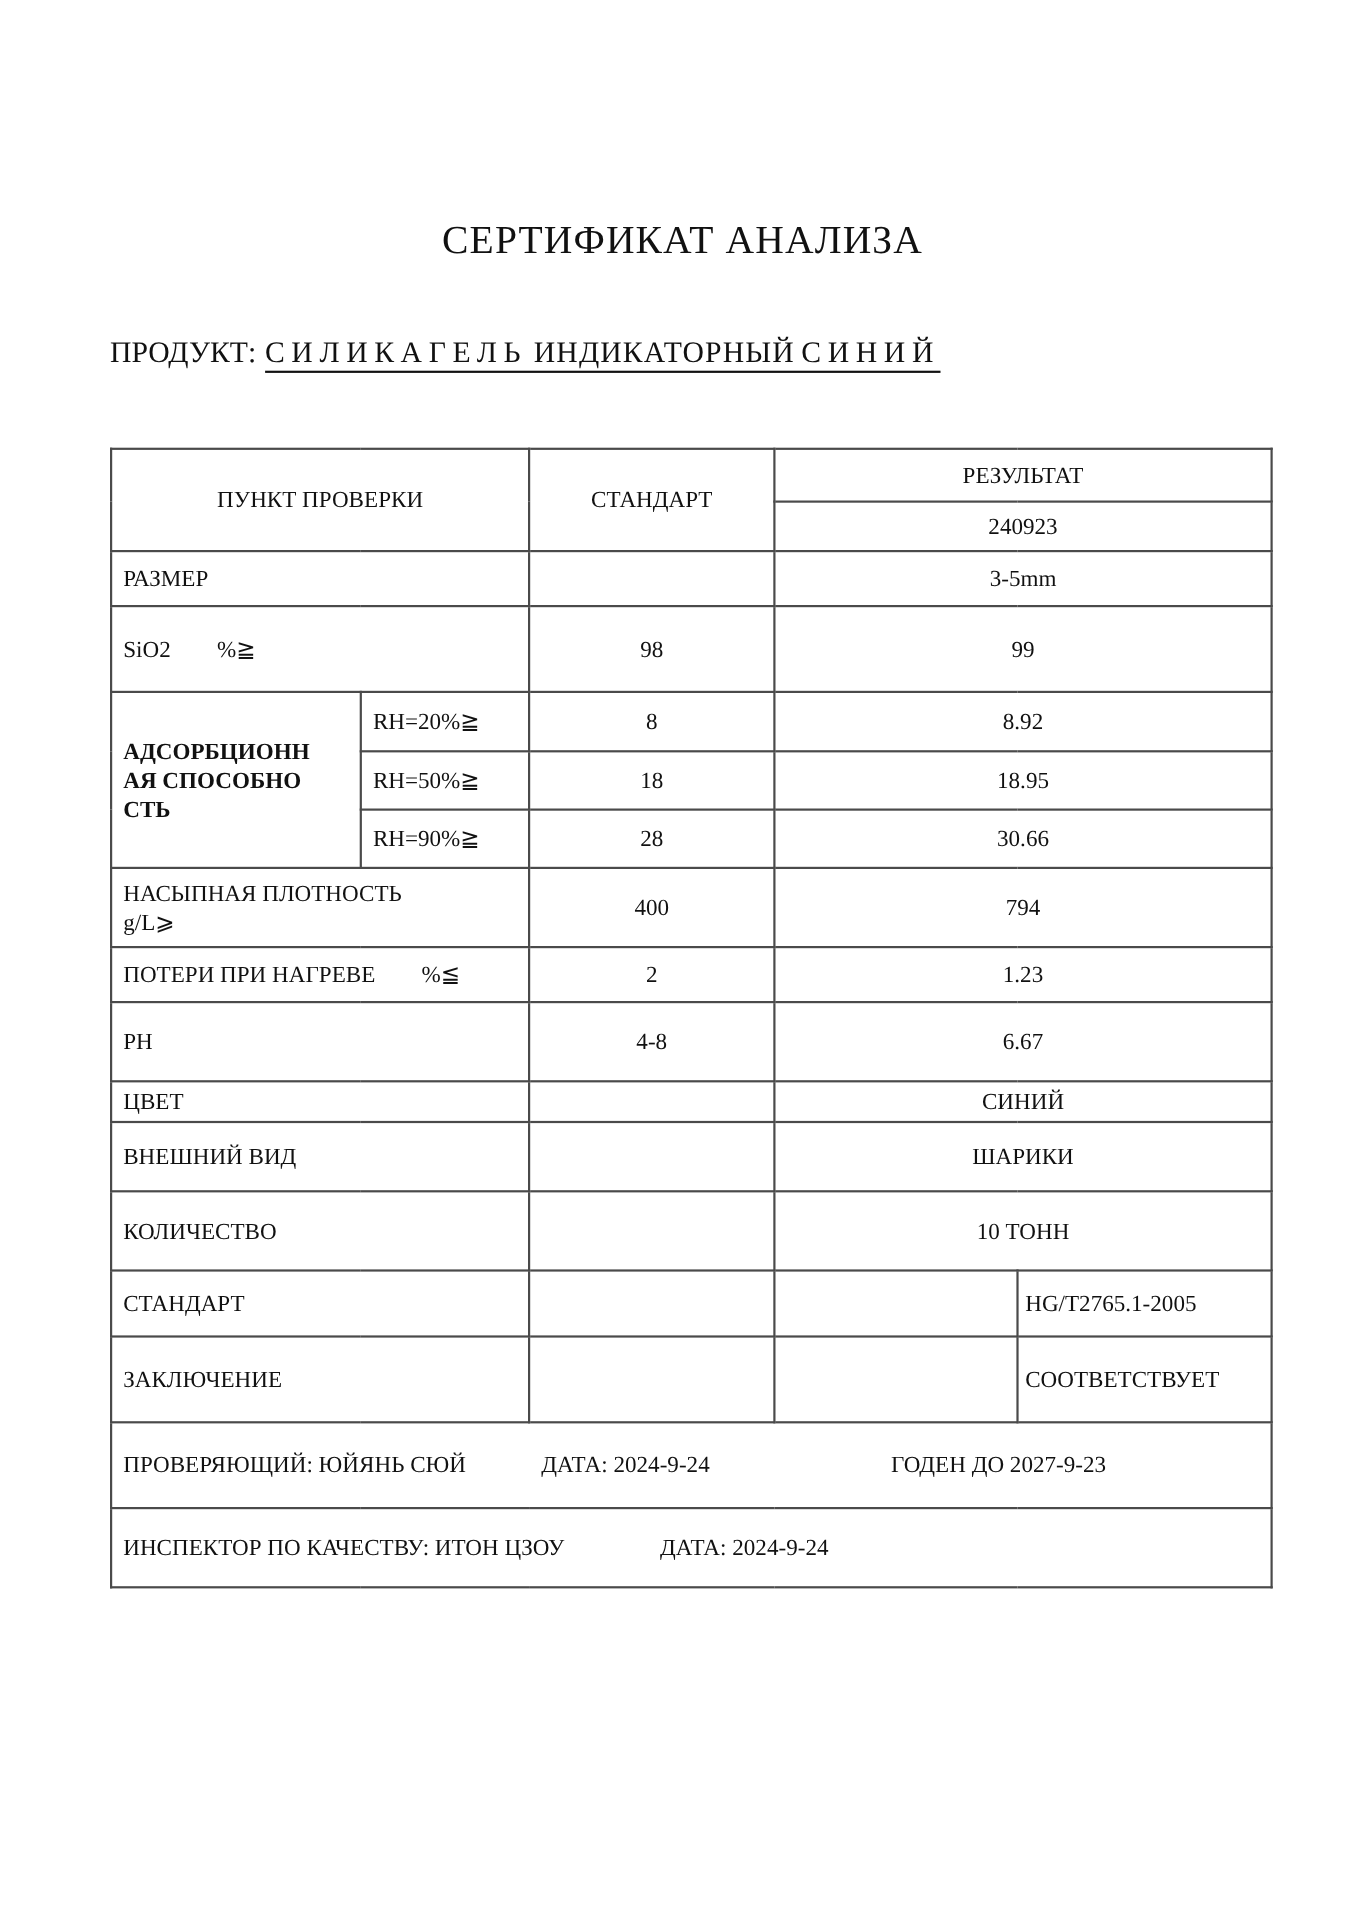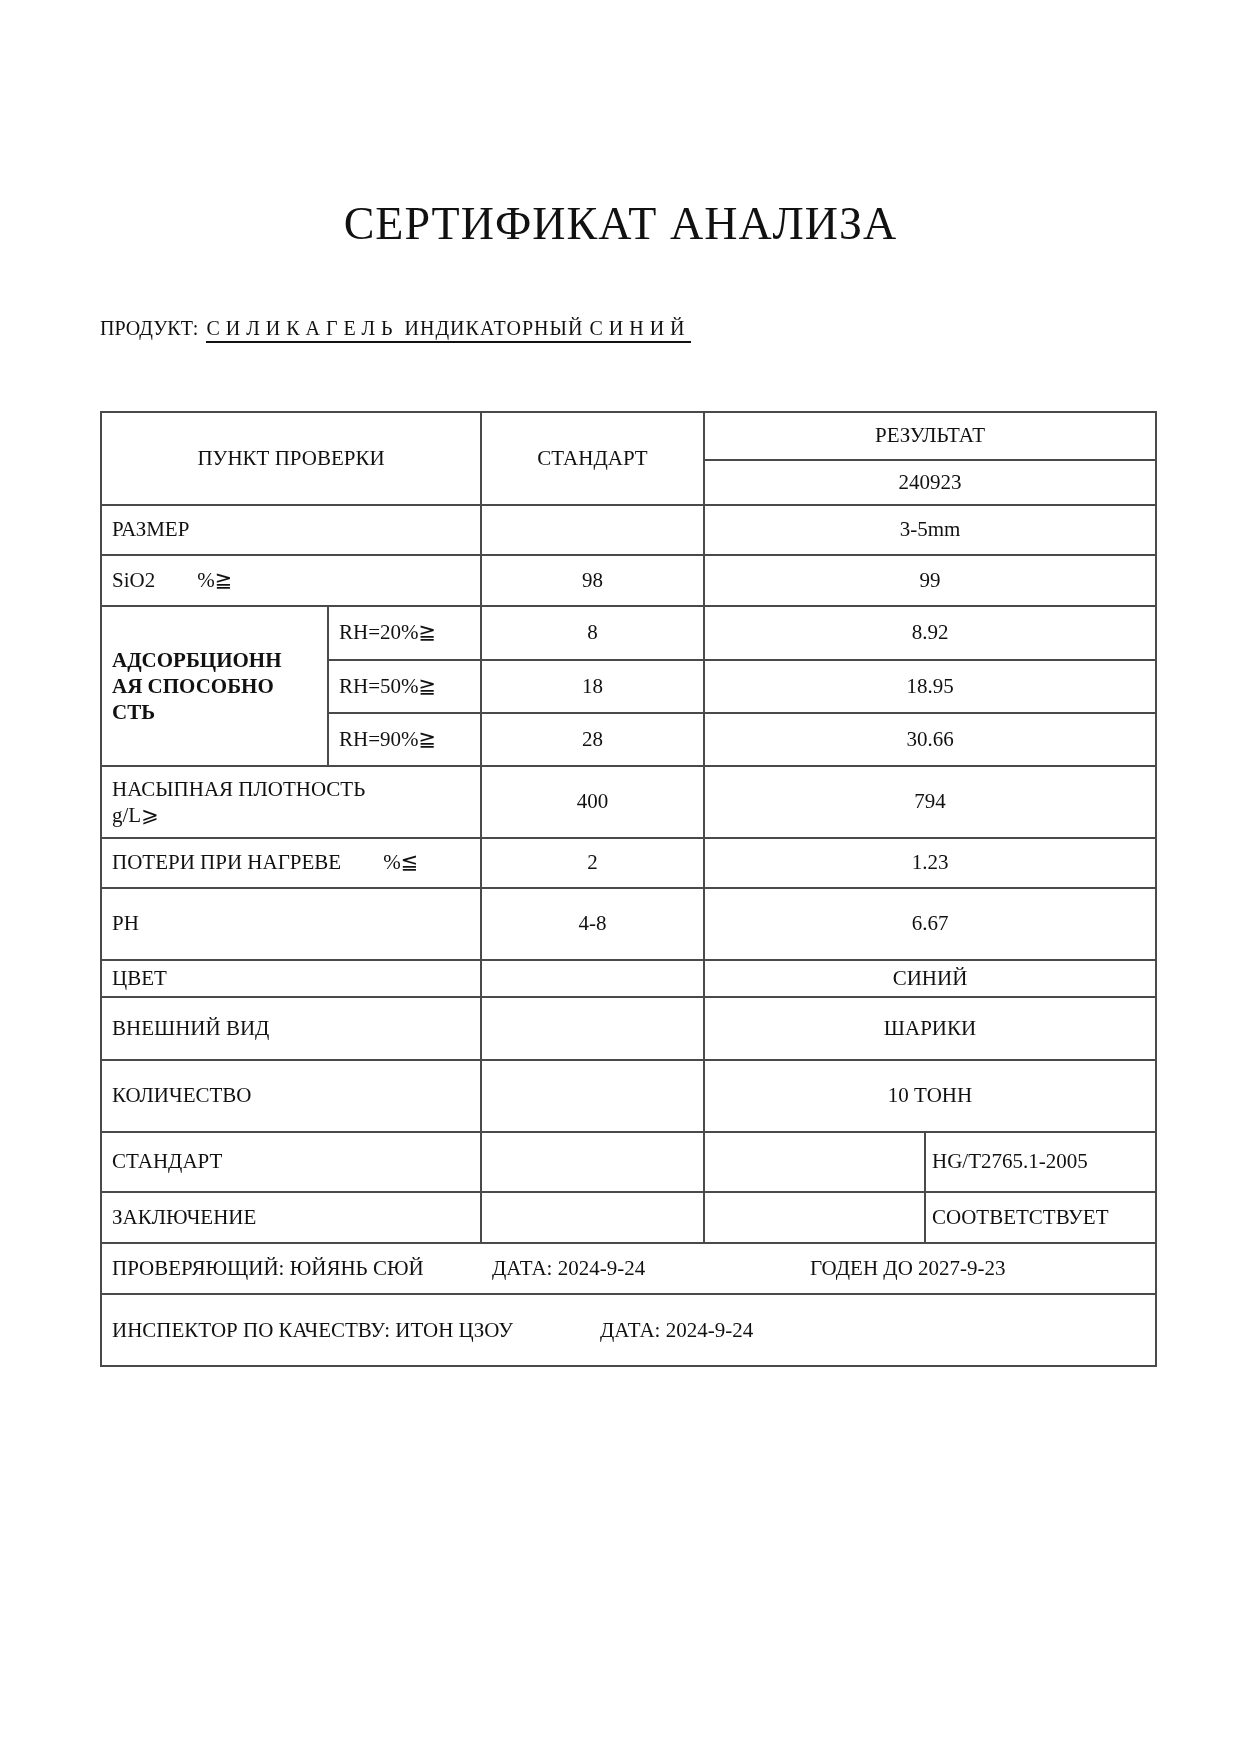--- a/index.html
+++ b/index.html
@@ -10,28 +10,28 @@
   body {
     width: 1241px;
     height: 1755px;
     overflow: hidden;
     font-family: "Liberation Serif", "DejaVu Serif", "DejaVu Sans", serif;
     color: #111111;
   }
   .page-title {
     margin-top: 198px;
     text-align: center;
-    font-size: 46px;
+    font-size: 36px;
     letter-spacing: 1px;
     line-height: 1.15;
     white-space: nowrap;
   }
   .product-line {
     margin: 66px 0 0 100px;
-    font-size: 20px;
+    font-size: 27px;
     white-space: nowrap;
   }
   .product-name {
     display: inline-block;
     border-bottom: 2px solid #111111;
     padding-bottom: 1px;
     margin-left: 8px;
   }
   .spaced {
     letter-spacing: 6px;
@@ -74,21 +74,21 @@
     transform: translateY(-50%);
     white-space: nowrap;
   }
   .fp1 { left: 10px; }
   .fp2 { left: 390px; }
   .fp3 { left: 708px; }
   .fq2 { left: 498px; }
   tr.h48 { height: 48px; }
   tr.h45 { height: 45px; }
   tr.h50 { height: 50px; margin-left: 16px; }
-  tr.h65 { height: 51px; }
+  tr.h65 { height: 78px; }
   tr.h54 { height: 54px; }
   tr.h53 { height: 53px; }
   tr.h80 { height: 72px; }
   tr.h62 { height: 72px; margin-left: 24px; }
   tr.h55 { height: 37px; }
   tr.h63 { height: 63px; }
   tr.h60 { height: 60px; }
 </style>
 </head>
 <body>

